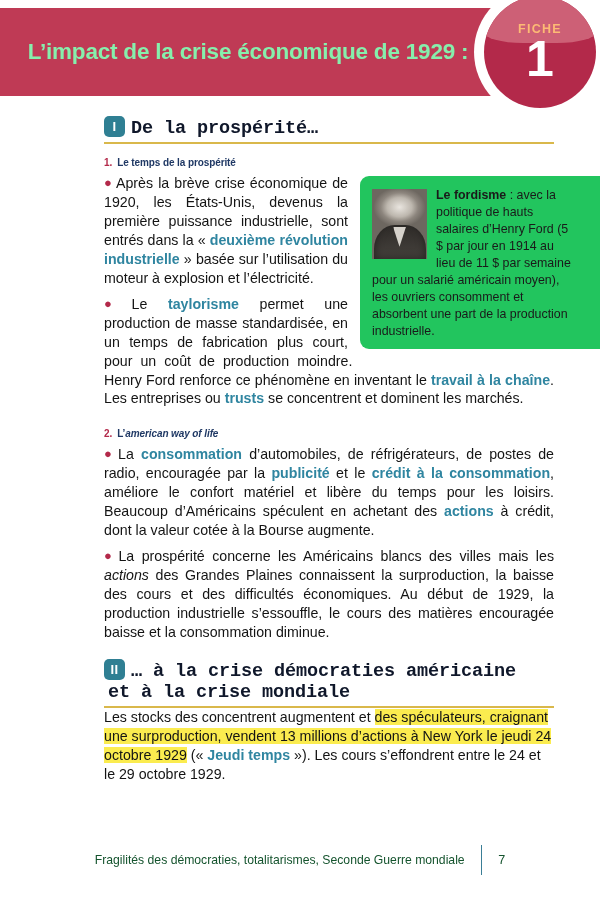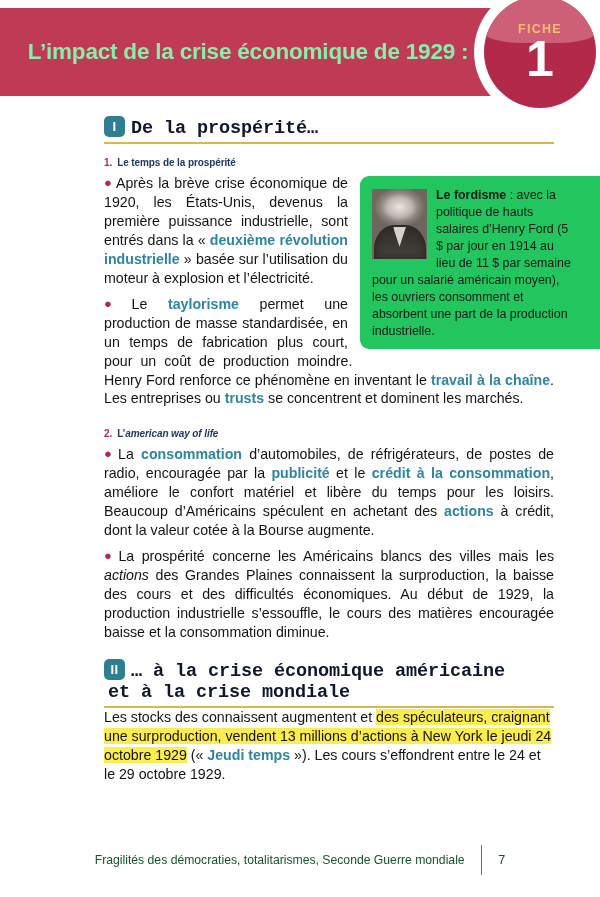--- a/index.html
+++ b/index.html
@@ -266,26 +266,26 @@
 
   <p class="body">
     <span class="bullet">●</span><span>La </span><span class="kw">consommation</span><span> d’automobiles, de réfrigérateurs, de postes de radio, encouragée par la </span><span class="kw">publicité</span><span> et le </span><span class="kw">crédit à la consommation</span><span>, améliore le confort matériel et libère du temps pour les loisirs. Beaucoup d’Américains spéculent en achetant des </span><span class="kw">actions</span><span> à crédit, dont la valeur cotée à la Bourse augmente.</span>
   </p>
 
   <p class="body">
     <span class="bullet">●</span><span>La prospérité concerne les Américains blancs des villes mais les </span><span class="it">actions</span><span> des Grandes Plaines connaissent la surproduction, la baisse des cours et des difficultés économiques. Au début de 1929, la production industrielle s’essouffle, le cours des matières encouragée baisse et la consommation diminue.</span>
   </p>
 
   <div class="sec-head" style="margin-top:17px;">
-    <span class="num">II</span><span class="txt"><span>… à la crise économique américaine</span><span class="l2">et à la crise mondiale</span></span>
+    <span class="num">II</span><span class="txt"><span>… à la crise démocraties américaine</span><span class="l2">et à la crise mondiale</span></span>
   </div>
 
 
   <p class="body nojust">
-    <span>Les stocks des connaissent augmentent et </span><span class="hl">des spéculateurs, craignant une surproduction, vendent 13 millions d’actions à New York le jeudi 24 octobre 1929</span><span> (« </span><span class="kw">Jeudi temps</span><span> »). Les cours s’effondrent entre le 24 et le 29 octobre 1929.</span>
+    <span>Les stocks des concentrent augmentent et </span><span class="hl">des spéculateurs, craignant une surproduction, vendent 13 millions d’actions à New York le jeudi 24 octobre 1929</span><span> (« </span><span class="kw">Jeudi temps</span><span> »). Les cours s’effondrent entre le 24 et le 29 octobre 1929.</span>
   </p>
 
 </div>
 
 <div class="footer">
   <span class="ftxt">Fragilités des démocraties, totalitarismes, Seconde Guerre mondiale</span>
   <span class="fsep"></span>
   <span class="fnum">7</span>
 </div>
 

